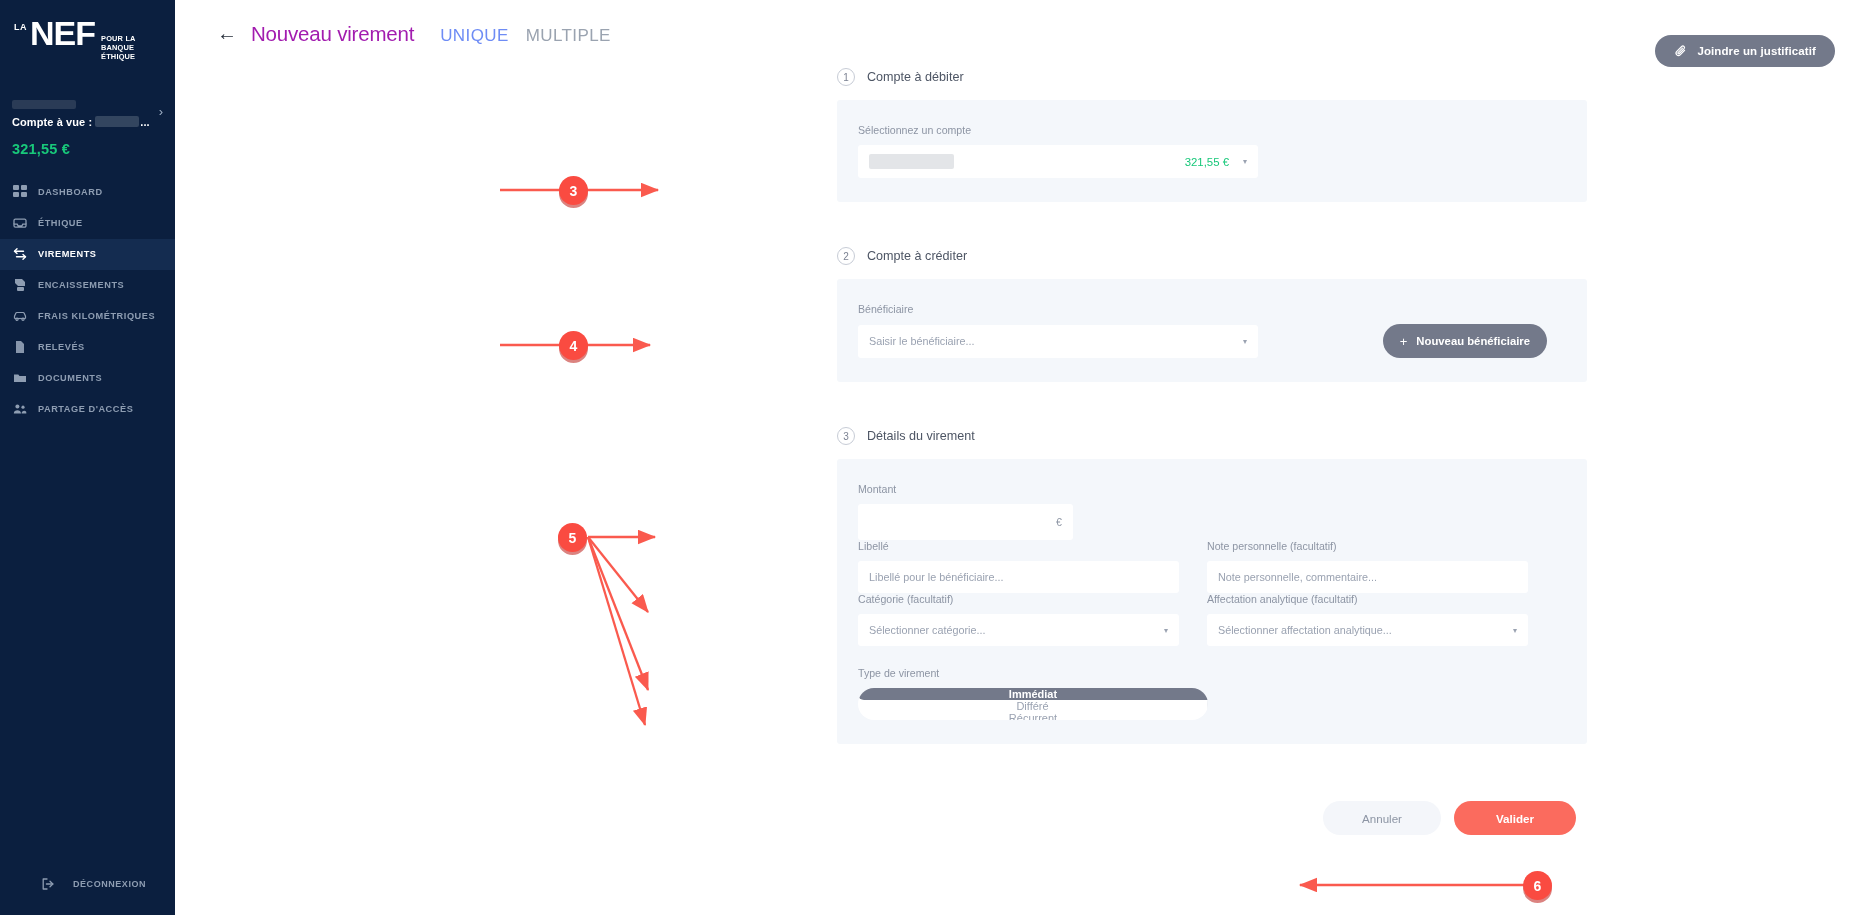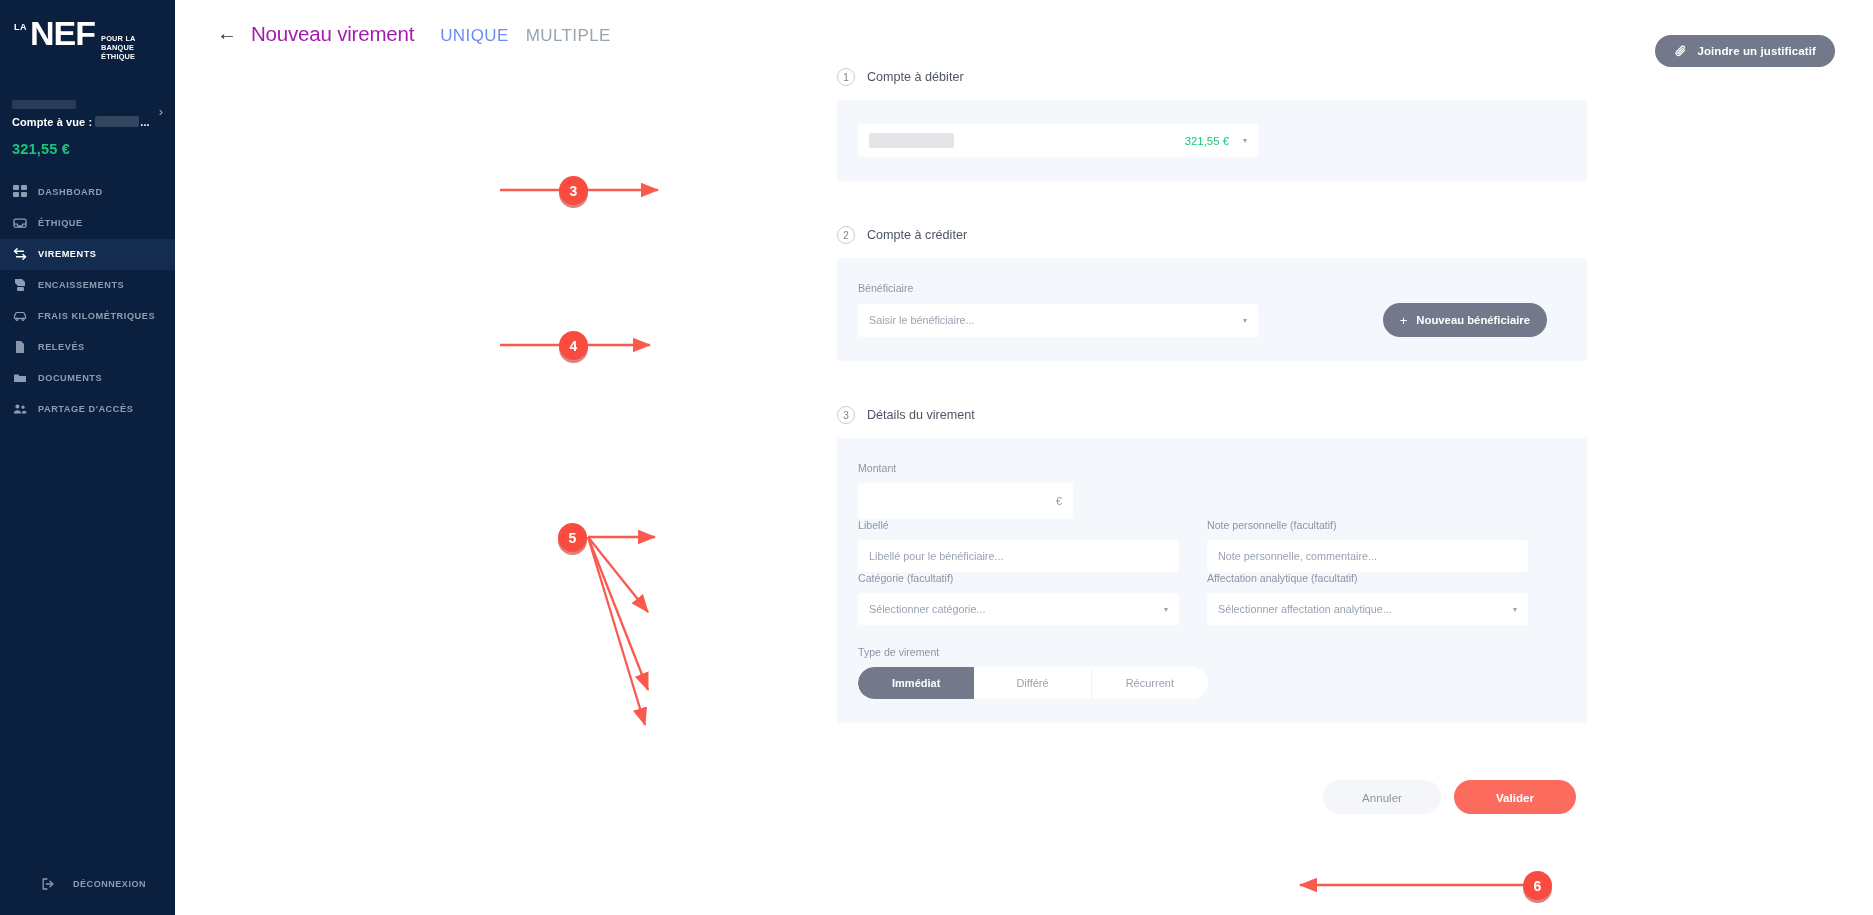--- a/index.html
+++ b/index.html
@@ -116,21 +116,21 @@
   .new-benef .lbl { font-size: 11.3px; font-weight: 700; }
 
   .amount-ctrl { width: 215px; height: 36px; justify-content: flex-end; }
   .amount-ctrl .eur { color: #8d95a4; font-size: 10.6px; }
 
   .two-col { display: flex; gap: 28px; }
   .two-col > div { width: 321px; }
   .two-col .ctrl { height: 32px; width: 321px; }
 
   .type-lbl { margin-top: 21px; }
-  .seg { display: flex; width: 350px; height: 32px; border-radius: 17px; overflow: hidden; background: #fff; }
+  .seg { display: flex; width: 350px; height: 32px; border-radius: 17px; overflow: hidden; background: #fff; flex-direction: column; }
   .seg-item {
     flex: 1; display: flex; align-items: center; justify-content: center;
     font-size: 11px; color: #9aa2b1; cursor: pointer;
     border-right: 1px solid #eef1f5;
   }
   .seg-item:last-child { border-right: none; }
   .seg-item.active { background: #73798a; color: #fff; font-weight: 700; border-radius: 17px 0 0 17px; border-right: none; }
 
   .footer-btns { display: flex; justify-content: flex-end; gap: 13px; margin-top: 57px; padding-right: 11px; }
   .btn { height: 34px; border-radius: 18px; display: flex; align-items: center; justify-content: center; cursor: pointer; }
@@ -298,20 +298,21 @@
 
     <div class="content">
       <div class="col">
 
         <div>
           <div class="sec-head">
             <span class="sec-num">1</span>
             <span class="sec-title">Compte à débiter</span>
           </div>
           <div class="panel">
+            <div class="field-lbl">Sélectionnez un compte</div>
             <div class="ctrl acct-ctrl">
               <span class="acct-redact"></span>
               <span class="acct-bal">321,55 €</span>
               <span class="caret">▾</span>
             </div>
           </div>
         </div>
 
         <div class="sec-gap"></div>
 

